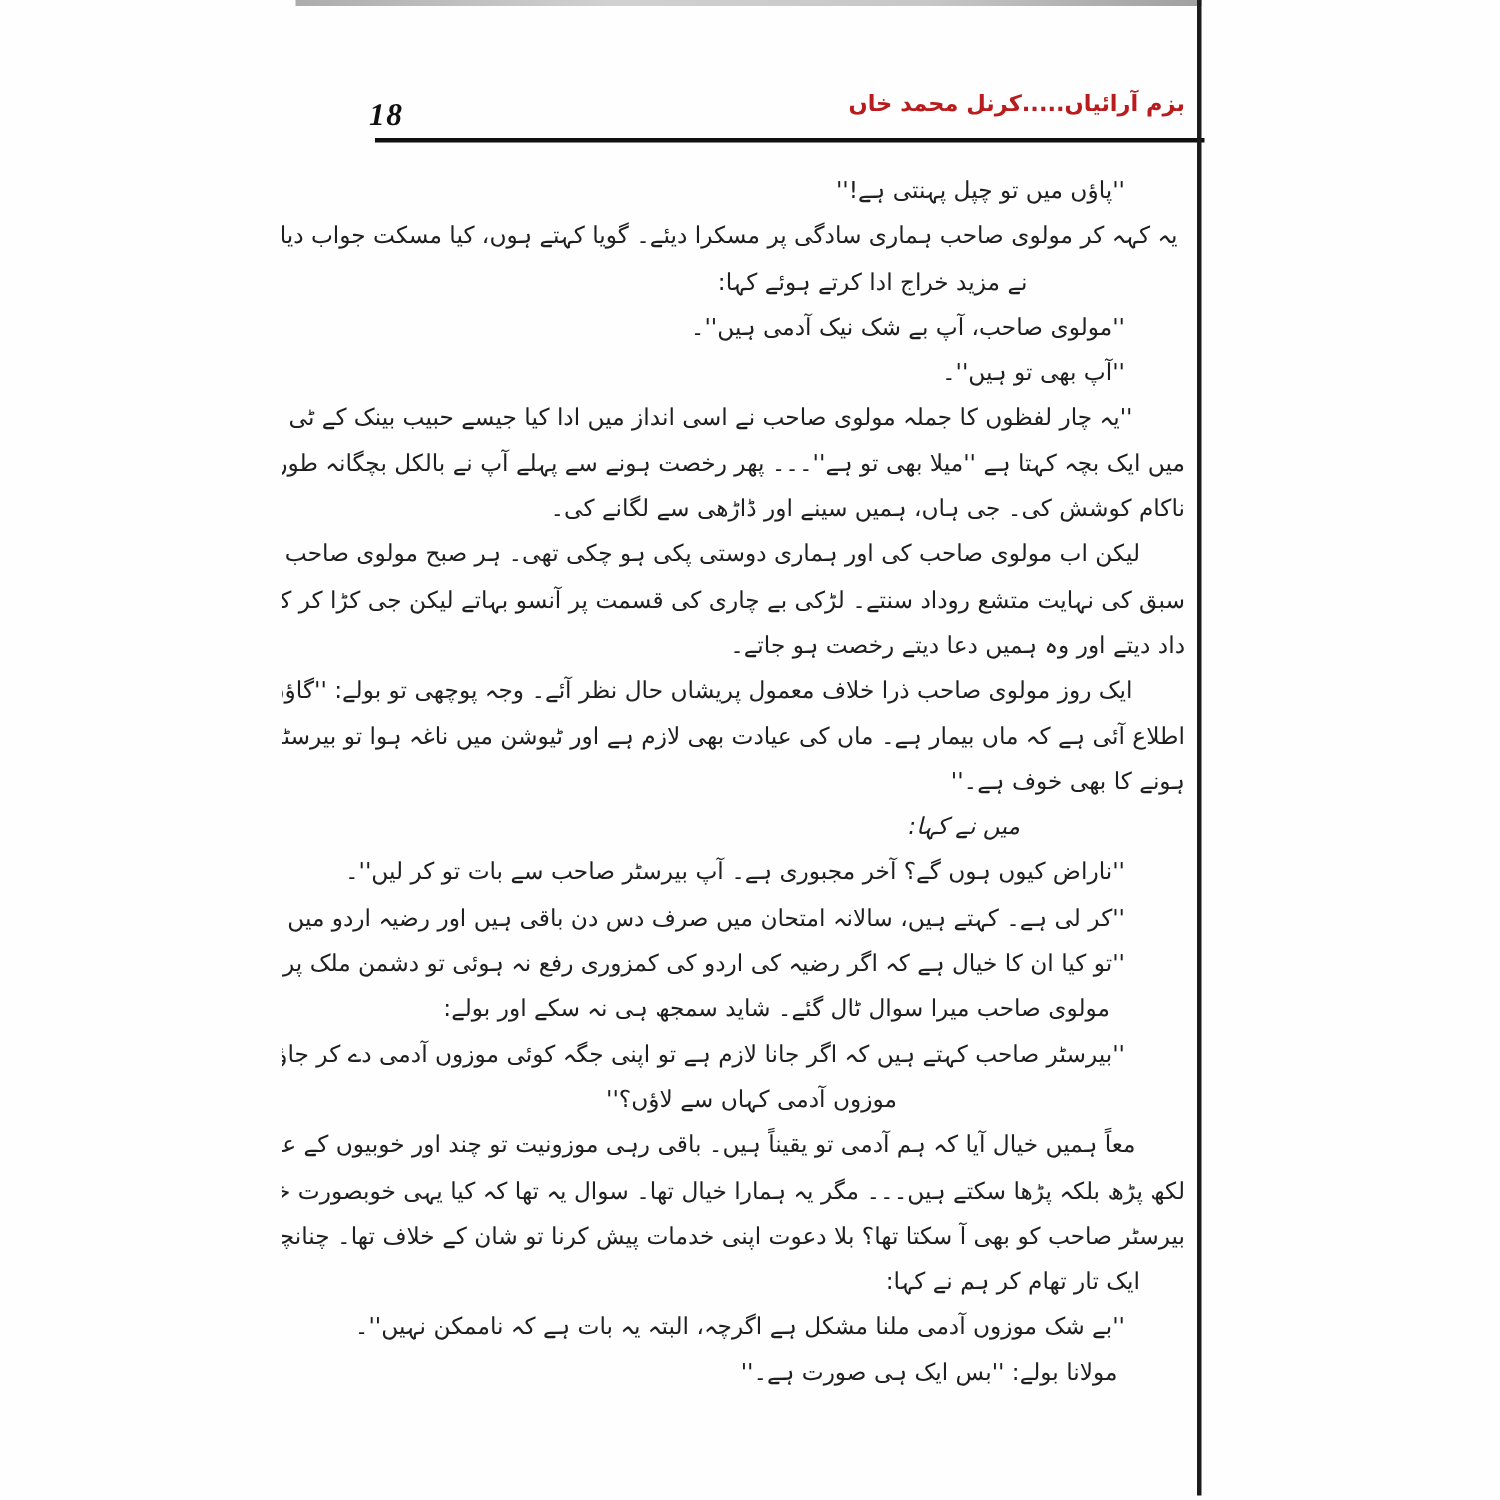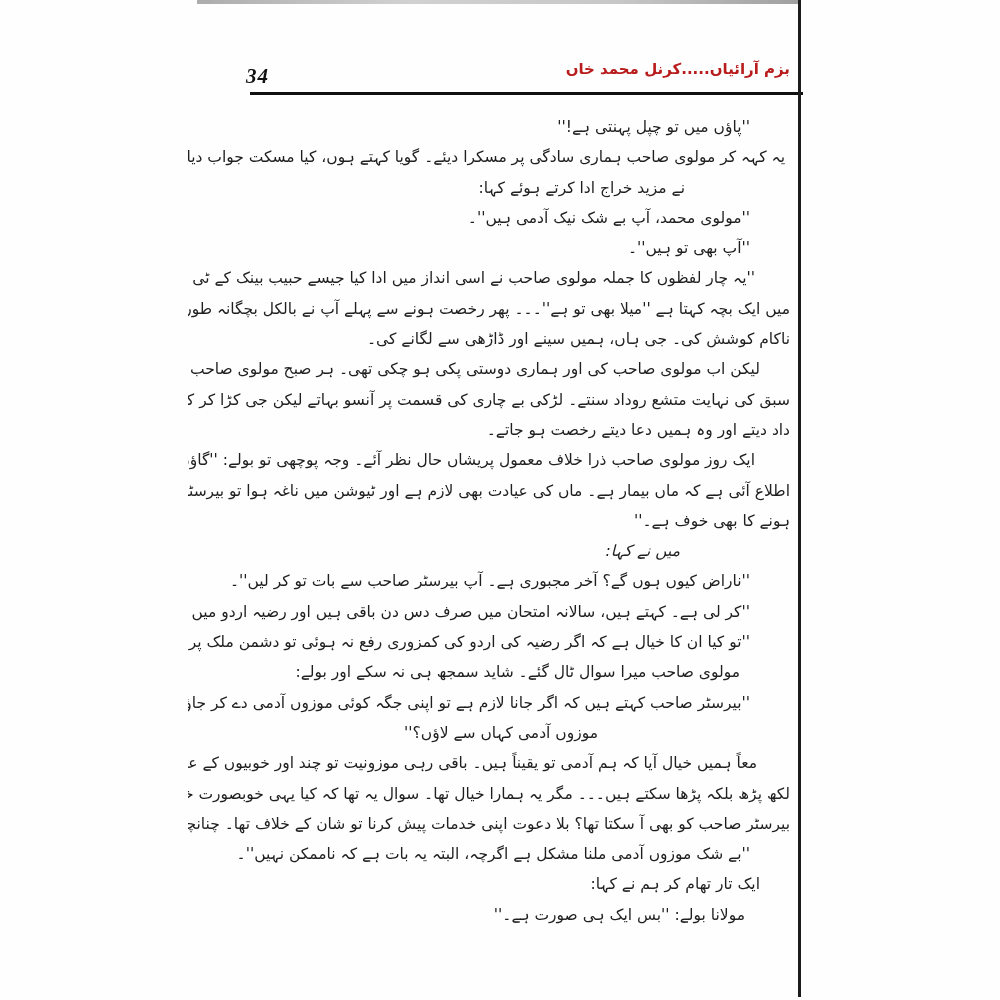--- a/index.html
+++ b/index.html
@@ -51,51 +51,51 @@
     margin-left:24px;
   }
 </style>
 </head>
 <body>
 
 <div class="scan-page">
 
   <div class="top-streak"></div>
 
-  <div class="page-number">34</div>
+  <div class="page-number">18</div>
 
   <div class="header-title">بزم آرائیاں.....کرنل محمد خاں</div>
 
   <div class="header-rule"></div>
 
   <div class="text-block">
       <div class="text-line" style="padding-right: 40px;">''پاؤں میں تو چپل پہنتی ہے!''</div>
       <div class="text-line" style="padding-right: 5px;">یہ کہہ کر مولوی صاحب ہماری سادگی پر مسکرا دیئے۔ گویا کہتے ہوں، کیا مسکت جواب دیا ہے اس پر ہم</div>
       <div class="text-line" style="padding-right: 105px; text-align: right;">نے مزید خراج ادا کرتے ہوئے کہا:</div>
-      <div class="text-line" style="padding-right: 40px;">''مولوی محمد، آپ بے شک نیک آدمی ہیں''۔</div>
+      <div class="text-line" style="padding-right: 40px;">''مولوی صاحب، آپ بے شک نیک آدمی ہیں''۔</div>
       <div class="text-line" style="padding-right: 40px;">''آپ بھی تو ہیں''۔</div>
       <div class="text-line" style="padding-right: 35px;">''یہ چار لفظوں کا جملہ مولوی صاحب نے اسی انداز میں ادا کیا جیسے حبیب بینک کے ٹی وی کے اشتہار</div>
       <div class="text-line" style="padding-right: 0px;">میں ایک بچہ کہتا ہے ''میلا بھی تو ہے''۔۔۔ پھر رخصت ہونے سے پہلے آپ نے بالکل بچگانہ طور پر تیسری</div>
       <div class="text-line" style="padding-right: 0px;">ناکام کوشش کی۔ جی ہاں، ہمیں سینے اور ڈاڑھی سے لگانے کی۔</div>
       <div class="text-line" style="padding-right: 30px;">لیکن اب مولوی صاحب کی اور ہماری دوستی پکی ہو چکی تھی۔ ہر صبح مولوی صاحب سے گزشتہ شام کے</div>
       <div class="text-line" style="padding-right: 0px;">سبق کی نہایت متشع روداد سنتے۔ لڑکی بے چاری کی قسمت پر آنسو بہاتے لیکن جی کڑا کر کے مولوی صاحب کو</div>
       <div class="text-line" style="padding-right: 0px;">داد دیتے اور وہ ہمیں دعا دیتے رخصت ہو جاتے۔</div>
       <div class="text-line" style="padding-right: 35px;">ایک روز مولوی صاحب ذرا خلاف معمول پریشاں حال نظر آئے۔ وجہ پوچھی تو بولے: ''گاؤں سے</div>
       <div class="text-line" style="padding-right: 0px;">اطلاع آئی ہے کہ ماں بیمار ہے۔ ماں کی عیادت بھی لازم ہے اور ٹیوشن میں ناغہ ہوا تو بیرسٹر صاحب کے ناراض</div>
       <div class="text-line" style="padding-right: 0px;">ہونے کا بھی خوف ہے۔''</div>
       <div class="text-line" style="padding-right: 110px; font-style: italic;">میں نے کہا:</div>
       <div class="text-line" style="padding-right: 40px;">''ناراض کیوں ہوں گے؟ آخر مجبوری ہے۔ آپ بیرسٹر صاحب سے بات تو کر لیں''۔</div>
       <div class="text-line" style="padding-right: 40px;">''کر لی ہے۔ کہتے ہیں، سالانہ امتحان میں صرف دس دن باقی ہیں اور رضیہ اردو میں بدستور کمزور ہے''۔</div>
       <div class="text-line" style="padding-right: 40px;">''تو کیا ان کا خیال ہے کہ اگر رضیہ کی اردو کی کمزوری رفع نہ ہوئی تو دشمن ملک پر حملہ کر دے گا؟''</div>
       <div class="text-line" style="padding-right: 50px;">مولوی صاحب میرا سوال ٹال گئے۔ شاید سمجھ ہی نہ سکے اور بولے:</div>
       <div class="text-line" style="padding-right: 40px;">''بیرسٹر صاحب کہتے ہیں کہ اگر جانا لازم ہے تو اپنی جگہ کوئی موزوں آدمی دے کر جاؤ۔ اب میں</div>
       <div class="text-line" style="padding-right: 0px; text-align: center;">موزوں آدمی کہاں سے لاؤں؟''</div>
       <div class="text-line" style="padding-right: 33px;">معاً ہمیں خیال آیا کہ ہم آدمی تو یقیناً ہیں۔ باقی رہی موزونیت تو چند اور خوبیوں کے علاوہ ہم اردو بھی</div>
       <div class="text-line" style="padding-right: 0px;">لکھ پڑھ بلکہ پڑھا سکتے ہیں۔۔۔ مگر یہ ہمارا خیال تھا۔ سوال یہ تھا کہ کیا یہی خوبصورت خیال مولوی صاحب اور</div>
       <div class="text-line" style="padding-right: 0px;">بیرسٹر صاحب کو بھی آ سکتا تھا؟ بلا دعوت اپنی خدمات پیش کرنا تو شان کے خلاف تھا۔ چنانچہ امید کے دامن کا</div>
+      <div class="text-line" style="padding-right: 30px;">ایک تار تھام کر ہم نے کہا:</div>
       <div class="text-line" style="padding-right: 40px;">''بے شک موزوں آدمی ملنا مشکل ہے اگرچہ، البتہ یہ بات ہے کہ ناممکن نہیں''۔</div>
-      <div class="text-line" style="padding-right: 30px;">ایک تار تھام کر ہم نے کہا:</div>
       <div class="text-line" style="padding-right: 45px;">مولانا بولے: ''بس ایک ہی صورت ہے۔''</div>
     </div>
 
   <div class="page-edge-line"></div>
 
 </div>
 
 </body></html>

